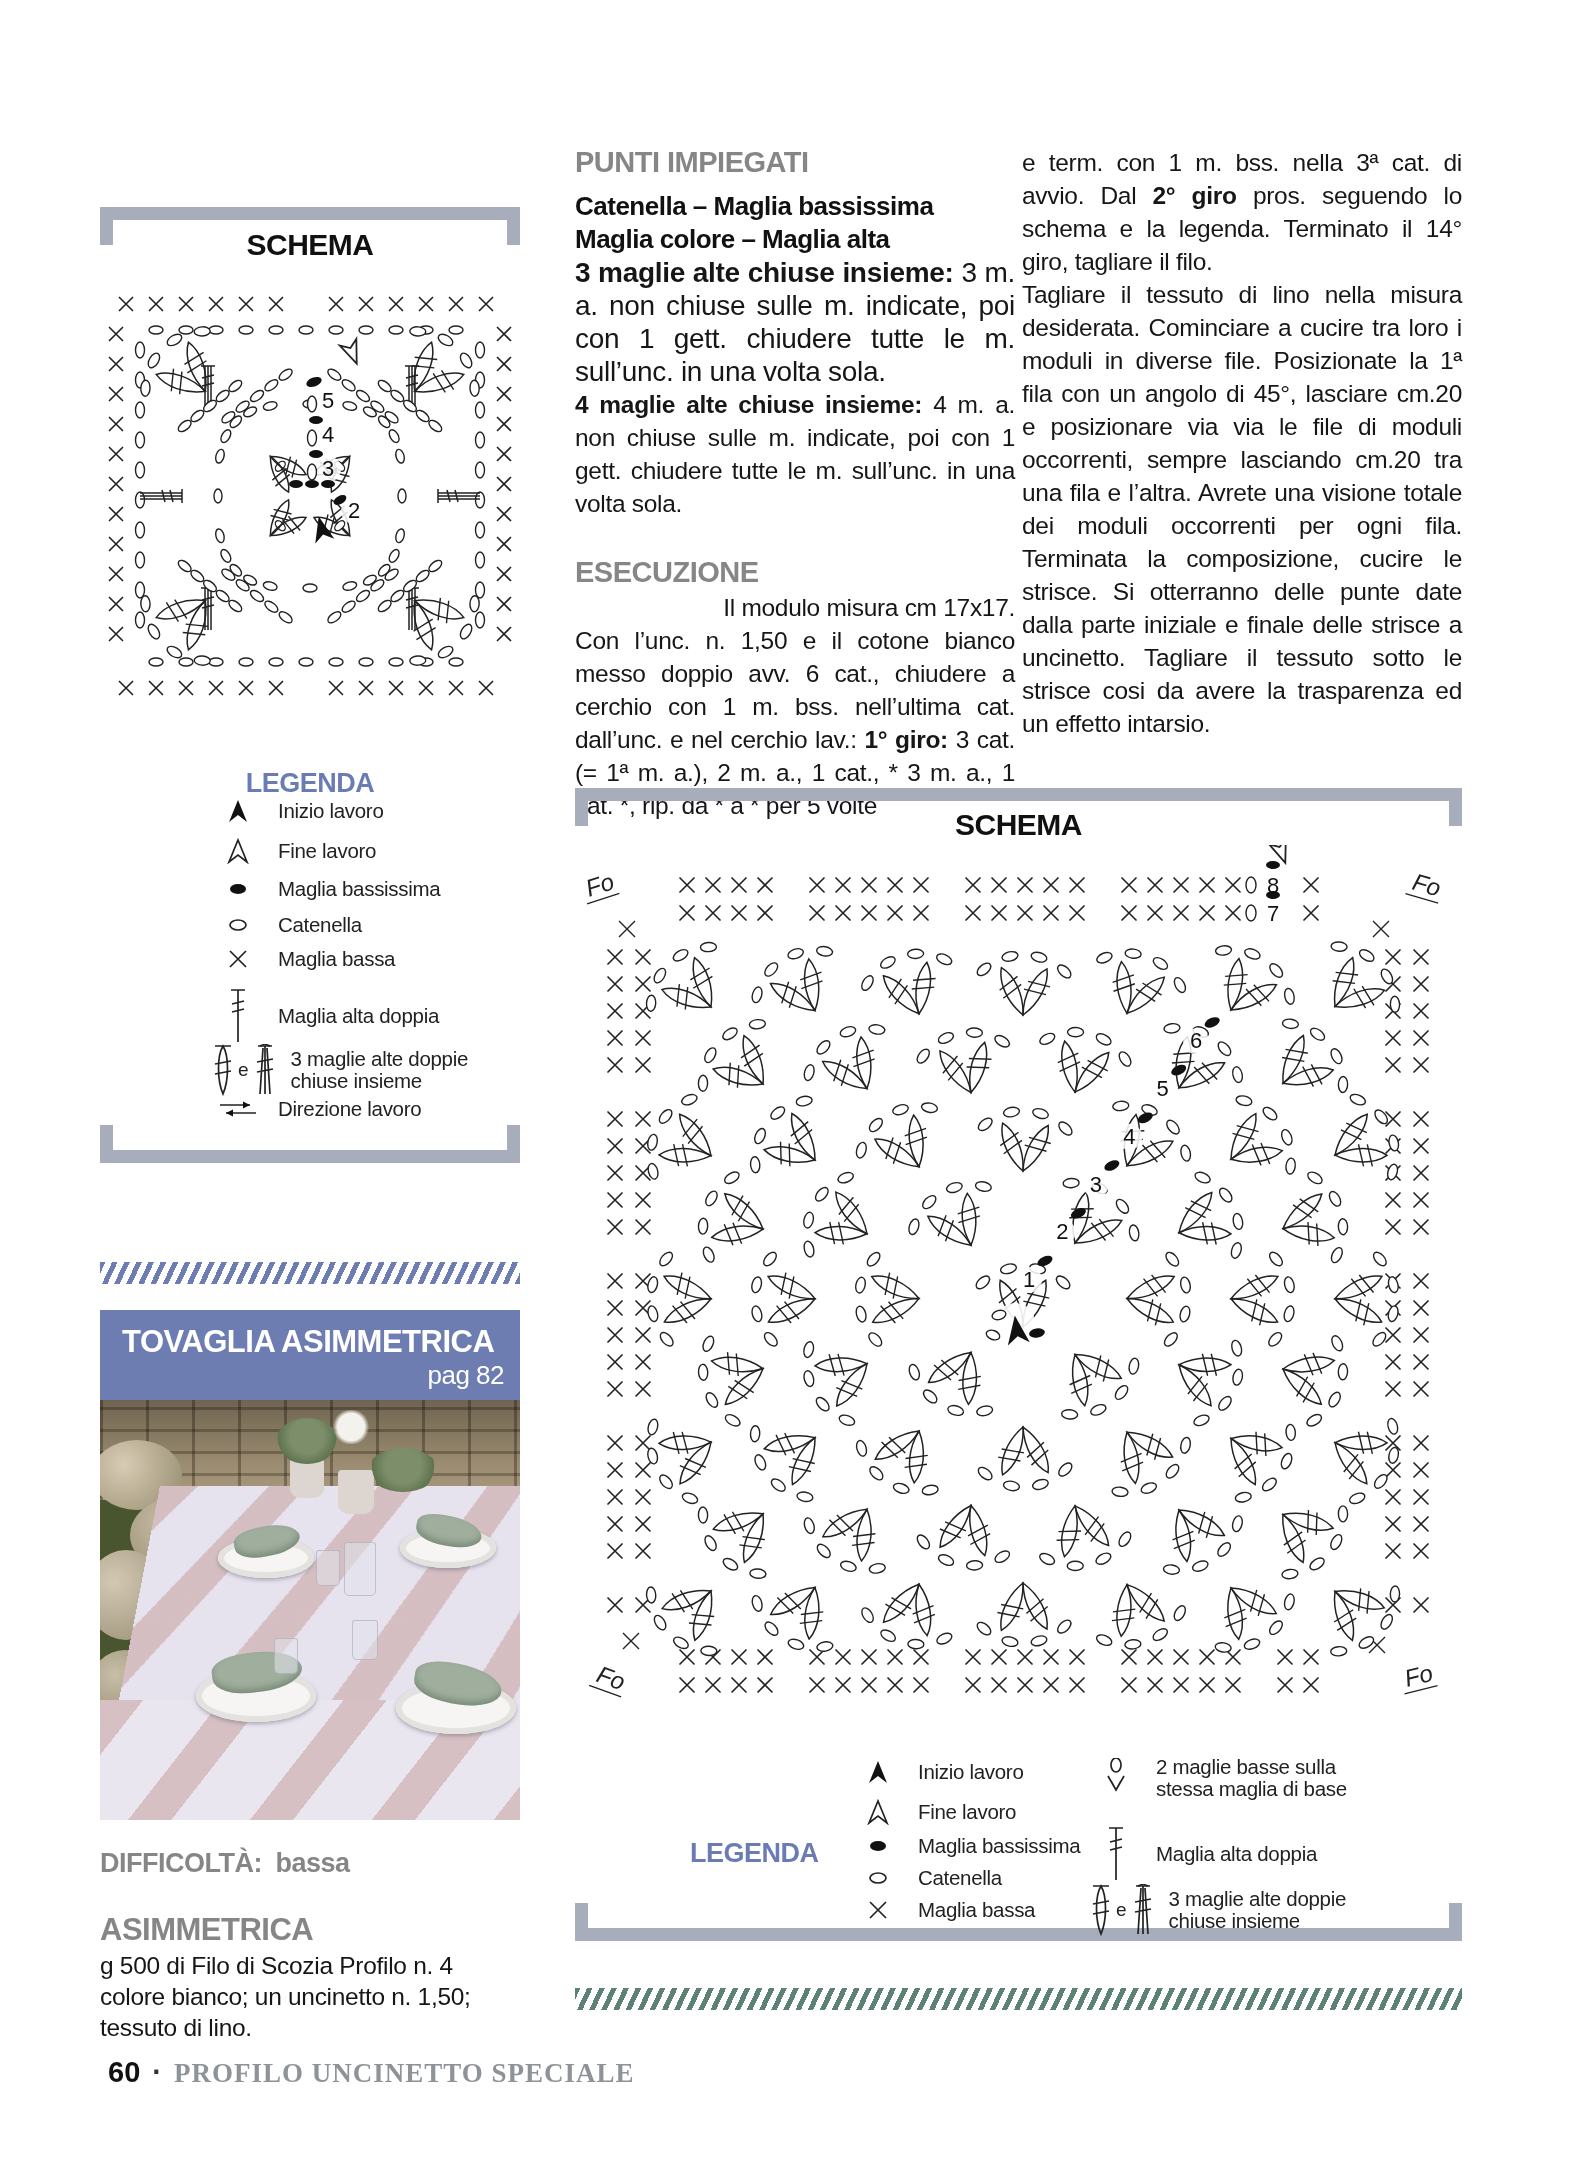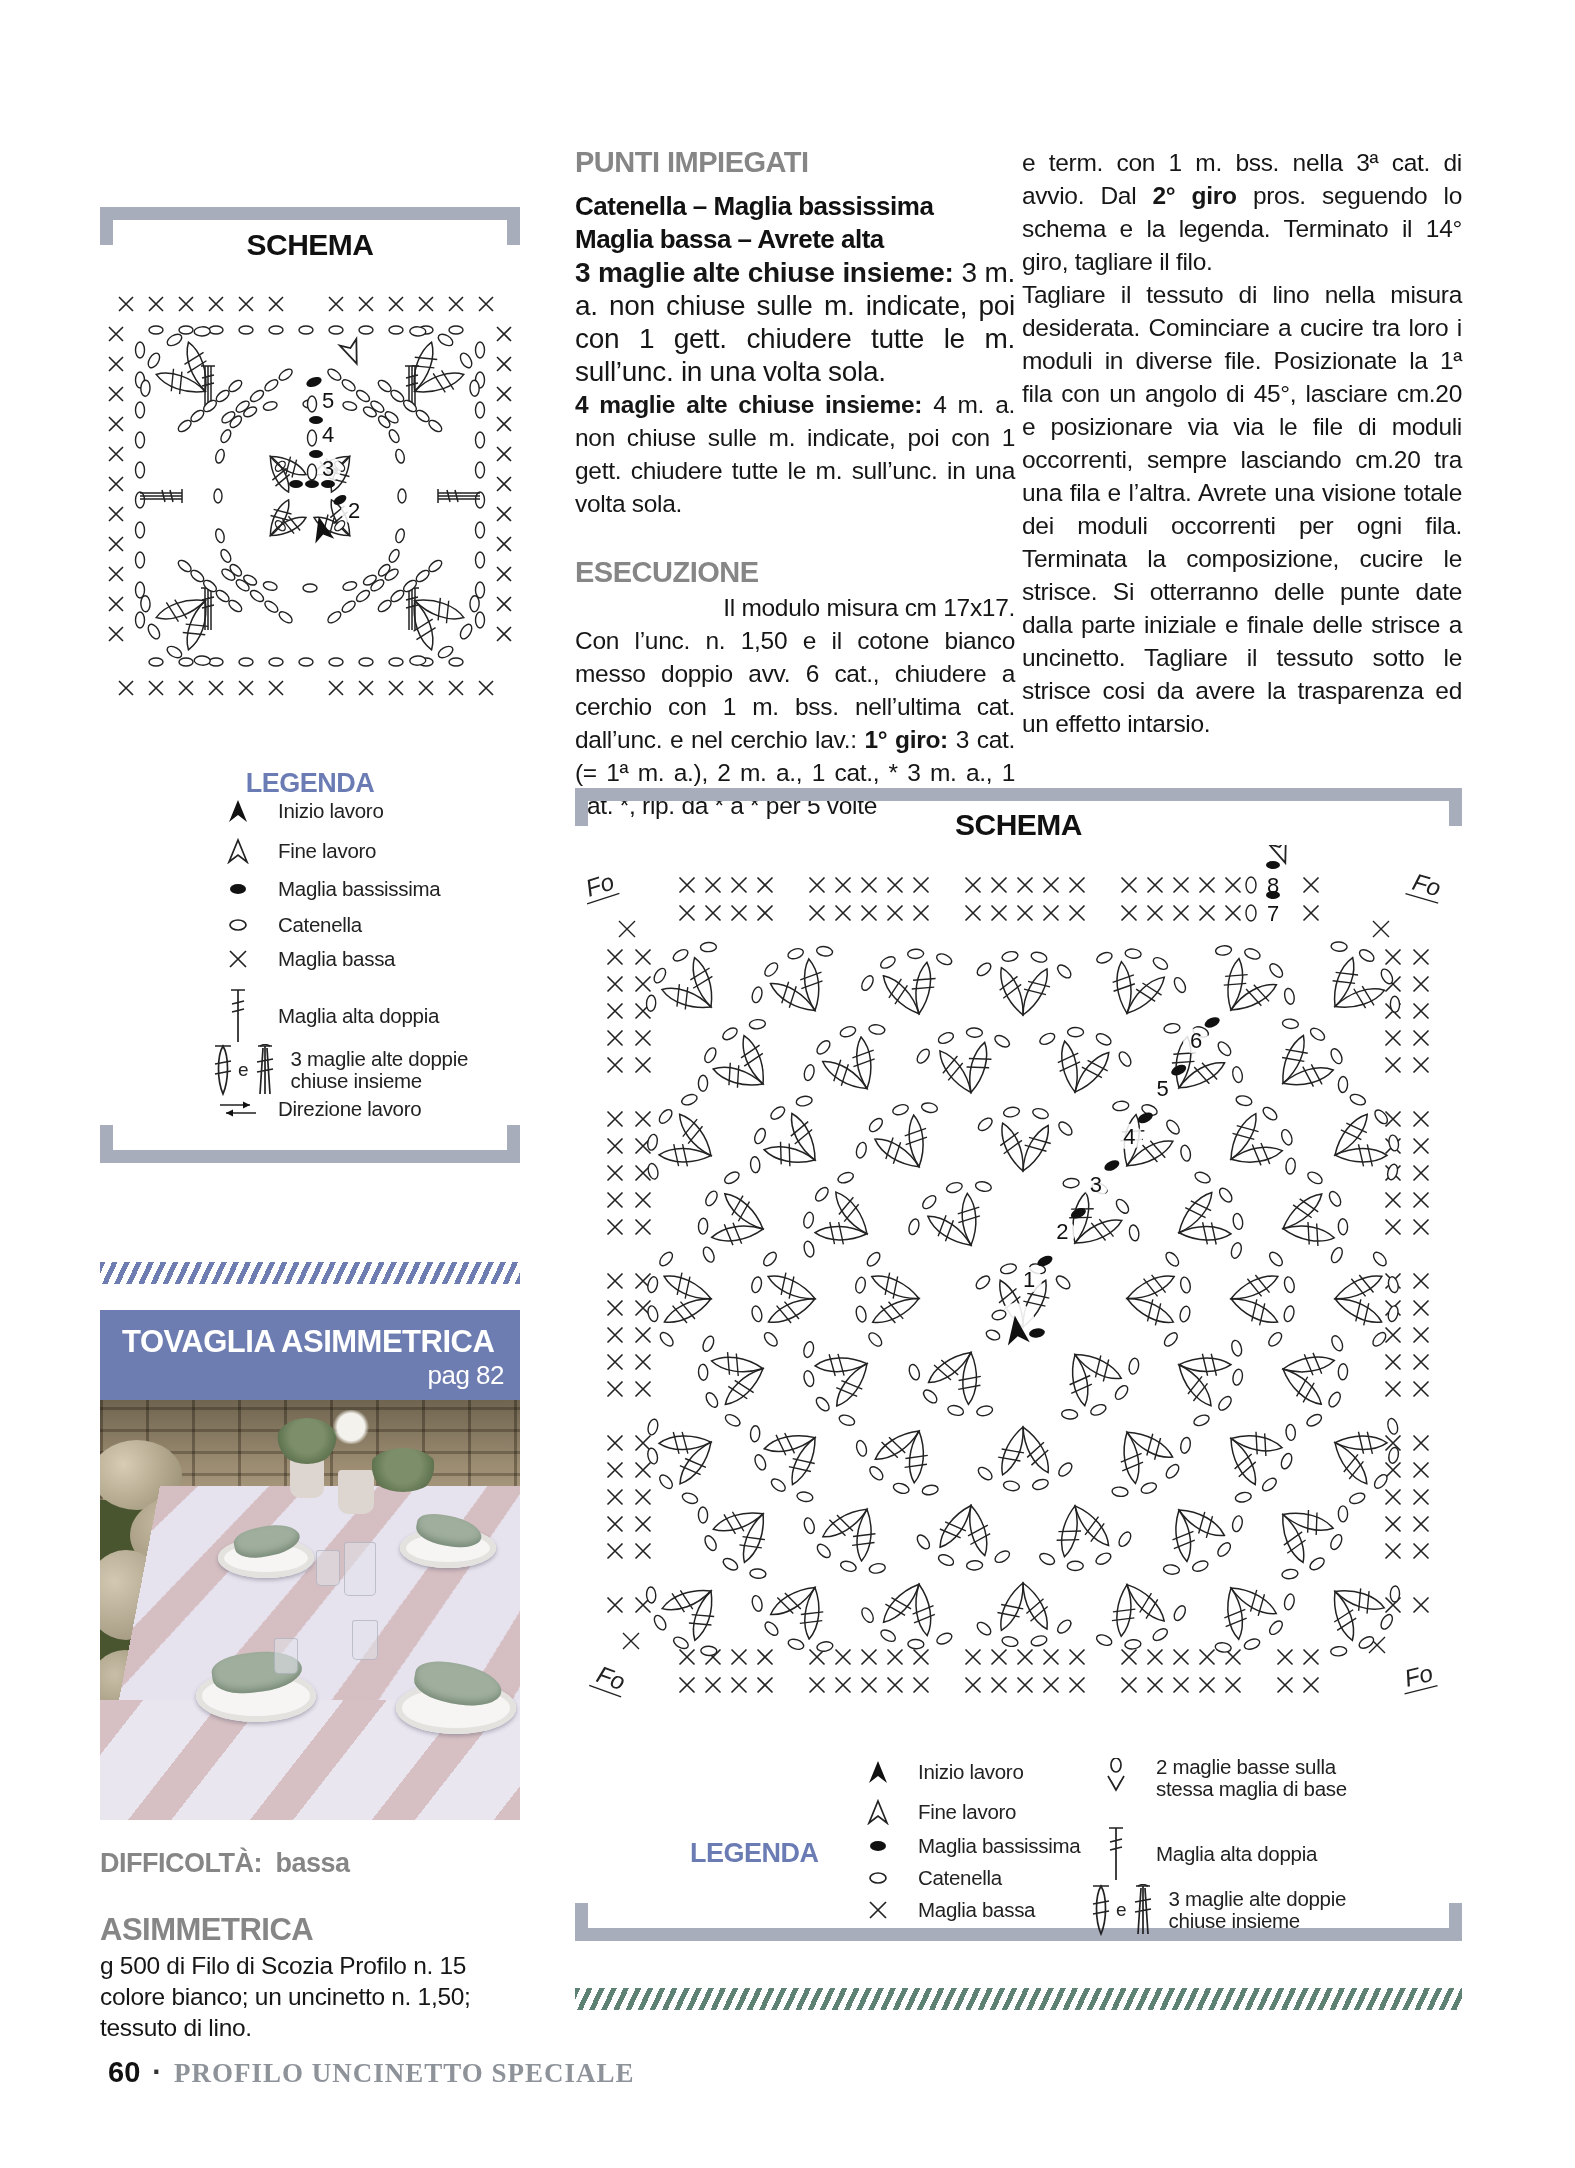--- a/index.html
+++ b/index.html
@@ -404,32 +404,32 @@
     <div class="glass" style="left:244px;top:142px;width:30px;height:52px;"></div>
     <div class="glass" style="left:252px;top:220px;width:24px;height:38px;"></div>
     <div class="glass" style="left:174px;top:238px;width:22px;height:34px;"></div>
   </div>
 
   <div style="position:absolute;left:100px;top:1848px;font-size:27px;">
     <span class="gray-head">DIFFICOLTÀ:</span>
     <span class="gray-head" style="margin-left:6px;">bassa</span>
   </div>
   <div class="gray-head" style="position:absolute;left:100px;top:1912px;font-size:31px;">ASIMMETRICA</div>
-  <p class="body-text" style="position:absolute;left:100px;top:1950px;width:424px;font-size:24.5px;line-height:31px;text-align:left;margin:0;">g 500 di Filo di Scozia Profilo n. 15 colore bianco; un uncinetto n. 1,50; tessuto di lino.</p>
+  <p class="body-text" style="position:absolute;left:100px;top:1950px;width:424px;font-size:24.5px;line-height:31px;text-align:left;margin:0;">g 500 di Filo di Scozia Profilo n. 4 colore bianco; un uncinetto n. 1,50; tessuto di lino.</p>
 
   <div class="footer" style="left:108px;top:2056px;text-align:right;">
     <span class="num">60</span>
     <span class="dot">·</span>
     <span class="mag">PROFILO UNCINETTO SPECIALE</span>
   </div>
 
   <div class="col" style="left:575px;top:146px;width:440px;">
     <div class="gray-head" style="font-size:29px;margin-bottom:11px;">PUNTI IMPIEGATI</div>
     <div style="font-size:26px;font-weight:bold;line-height:33px;letter-spacing:-0.5px;">Catenella – Maglia bassissima</div>
-    <div style="font-size:26px;font-weight:bold;line-height:33px;letter-spacing:-0.5px;">Maglia bassa – Avrete alta</div>
+    <div style="font-size:26px;font-weight:bold;line-height:33px;letter-spacing:-0.5px;">Maglia colore – Maglia alta</div>
     <p class="body-text" style="font-size:28px;line-height:33px;"><b>3 maglie alte chiuse insieme:</b><span> 3 m. a. non chiuse sulle m. indicate, poi con 1 gett. chiudere tutte le m. sull’unc. in una volta sola.</span></p>
     <p class="body-text" style="font-size:24.5px;line-height:33px;margin-top:0;"><b>4 maglie alte chiuse insieme:</b><span> 4 m. a. non chiuse sulle m. indicate, poi con 1 gett. chiudere tutte le m. sull’unc. in una volta sola.</span></p>
     <div class="gray-head" style="font-size:29px;margin-top:36px;margin-bottom:2px;">ESECUZIONE</div>
     <div class="body-text" style="font-size:24.5px;line-height:33px;text-align:right;">Il modulo misura cm 17x17.</div>
     <p class="body-text" style="font-size:24.5px;line-height:33px;margin:0;"><span>Con l’unc. n. 1,50 e il cotone bianco messo doppio avv. 6 cat., chiudere a cerchio con 1 m. bss. nell’ultima cat. dall’unc. e nel cerchio lav.: </span><b>1° giro:</b><span> 3 cat. (= 1ª m. a.), 2 m. a., 1 cat., * 3 m. a., 1 cat. *, rip. da * a * per 5 volte</span></p>
   </div>
 
   <div class="col" style="left:1022px;top:146px;width:440px;">
     <p class="body-text" style="font-size:24.5px;line-height:33px;margin:0;"><span>e term. con 1 m. bss. nella 3ª cat. di avvio. Dal </span><b>2° giro</b><span> pros. seguendo lo schema e la legenda. Terminato il 14° giro, tagliare il filo.</span></p>
     <p class="body-text" style="font-size:24.5px;line-height:33px;margin:0;">Tagliare il tessuto di lino nella misura desiderata. Cominciare a cucire tra loro i moduli in diverse file. Posizionate la 1ª fila con un angolo di 45°, lasciare cm.20 e posizionare via via le file di moduli occorrenti, sempre lasciando cm.20 tra una fila e l’altra. Avrete una visione totale dei moduli occorrenti per ogni fila. Terminata la composizione, cucire le strisce. Si otterranno delle punte date dalla parte iniziale e finale delle strisce a uncinetto. Tagliare il tessuto sotto le strisce cosi da avere la trasparenza ed un effetto intarsio.</p>

